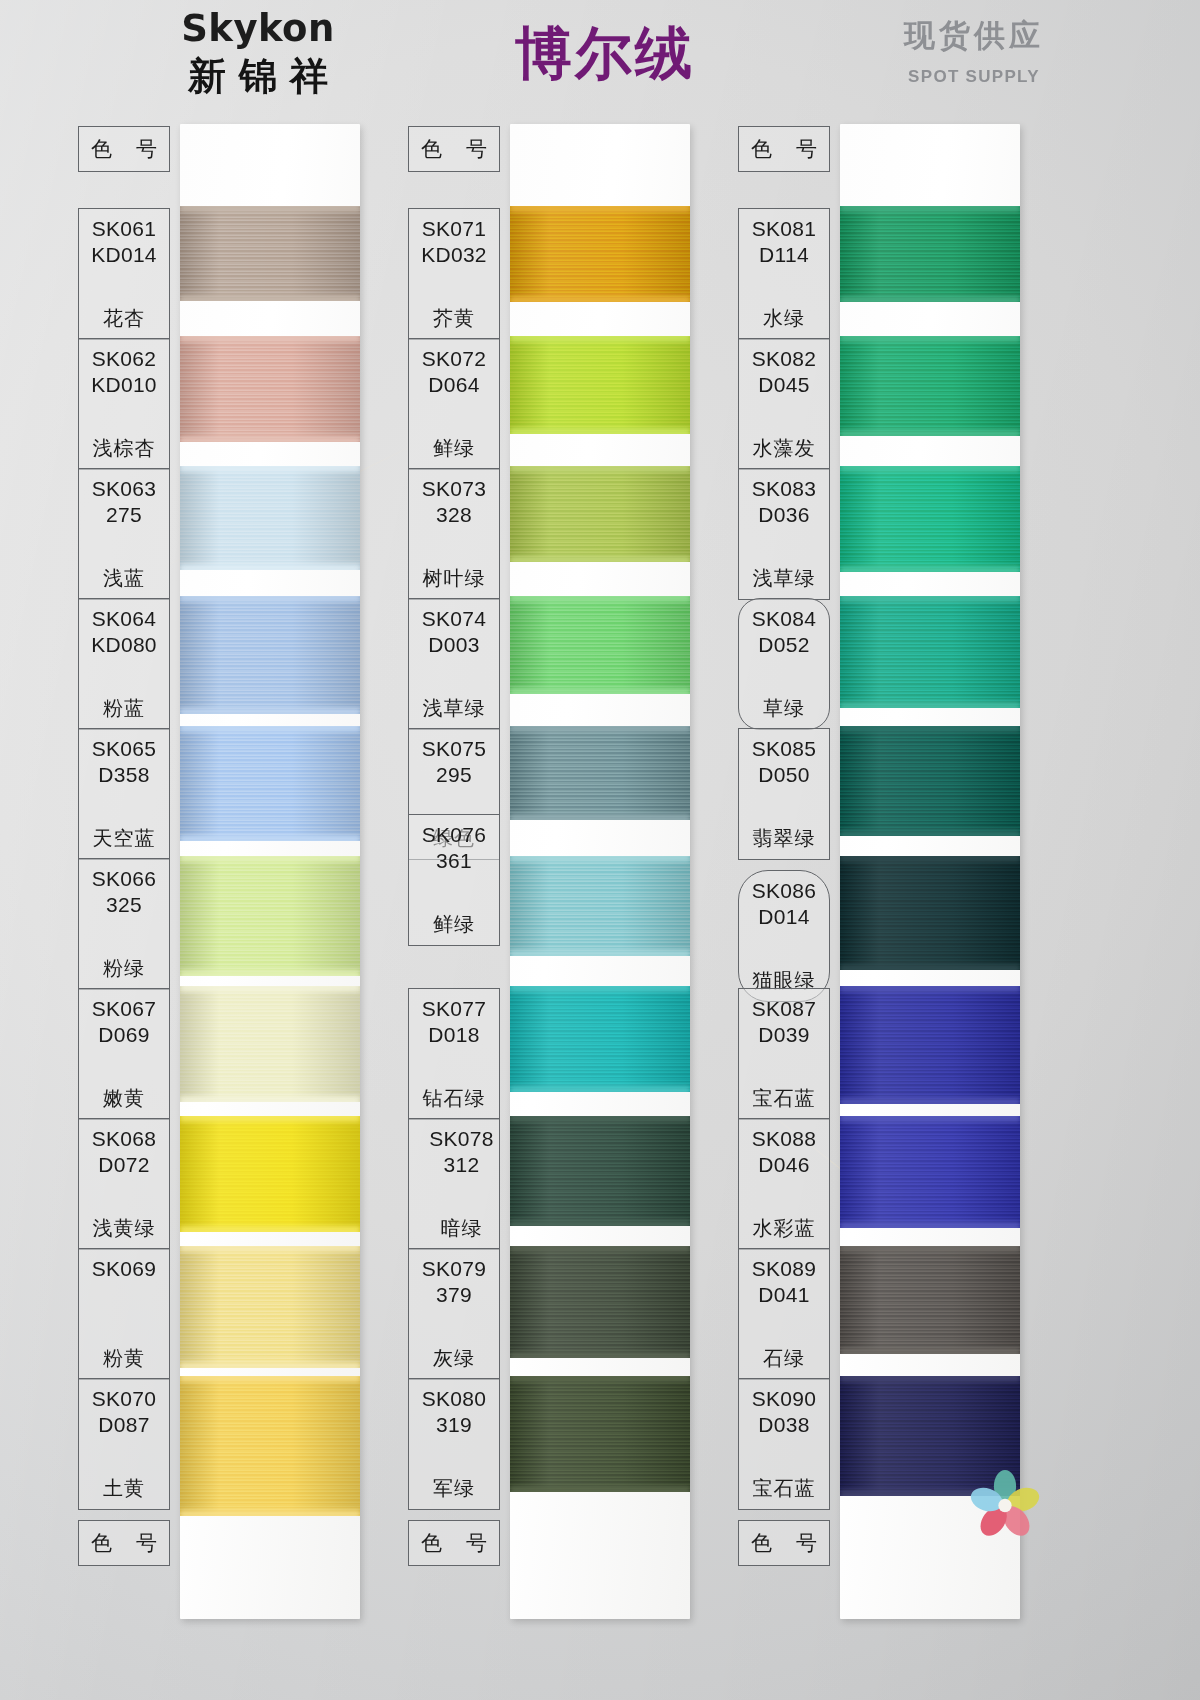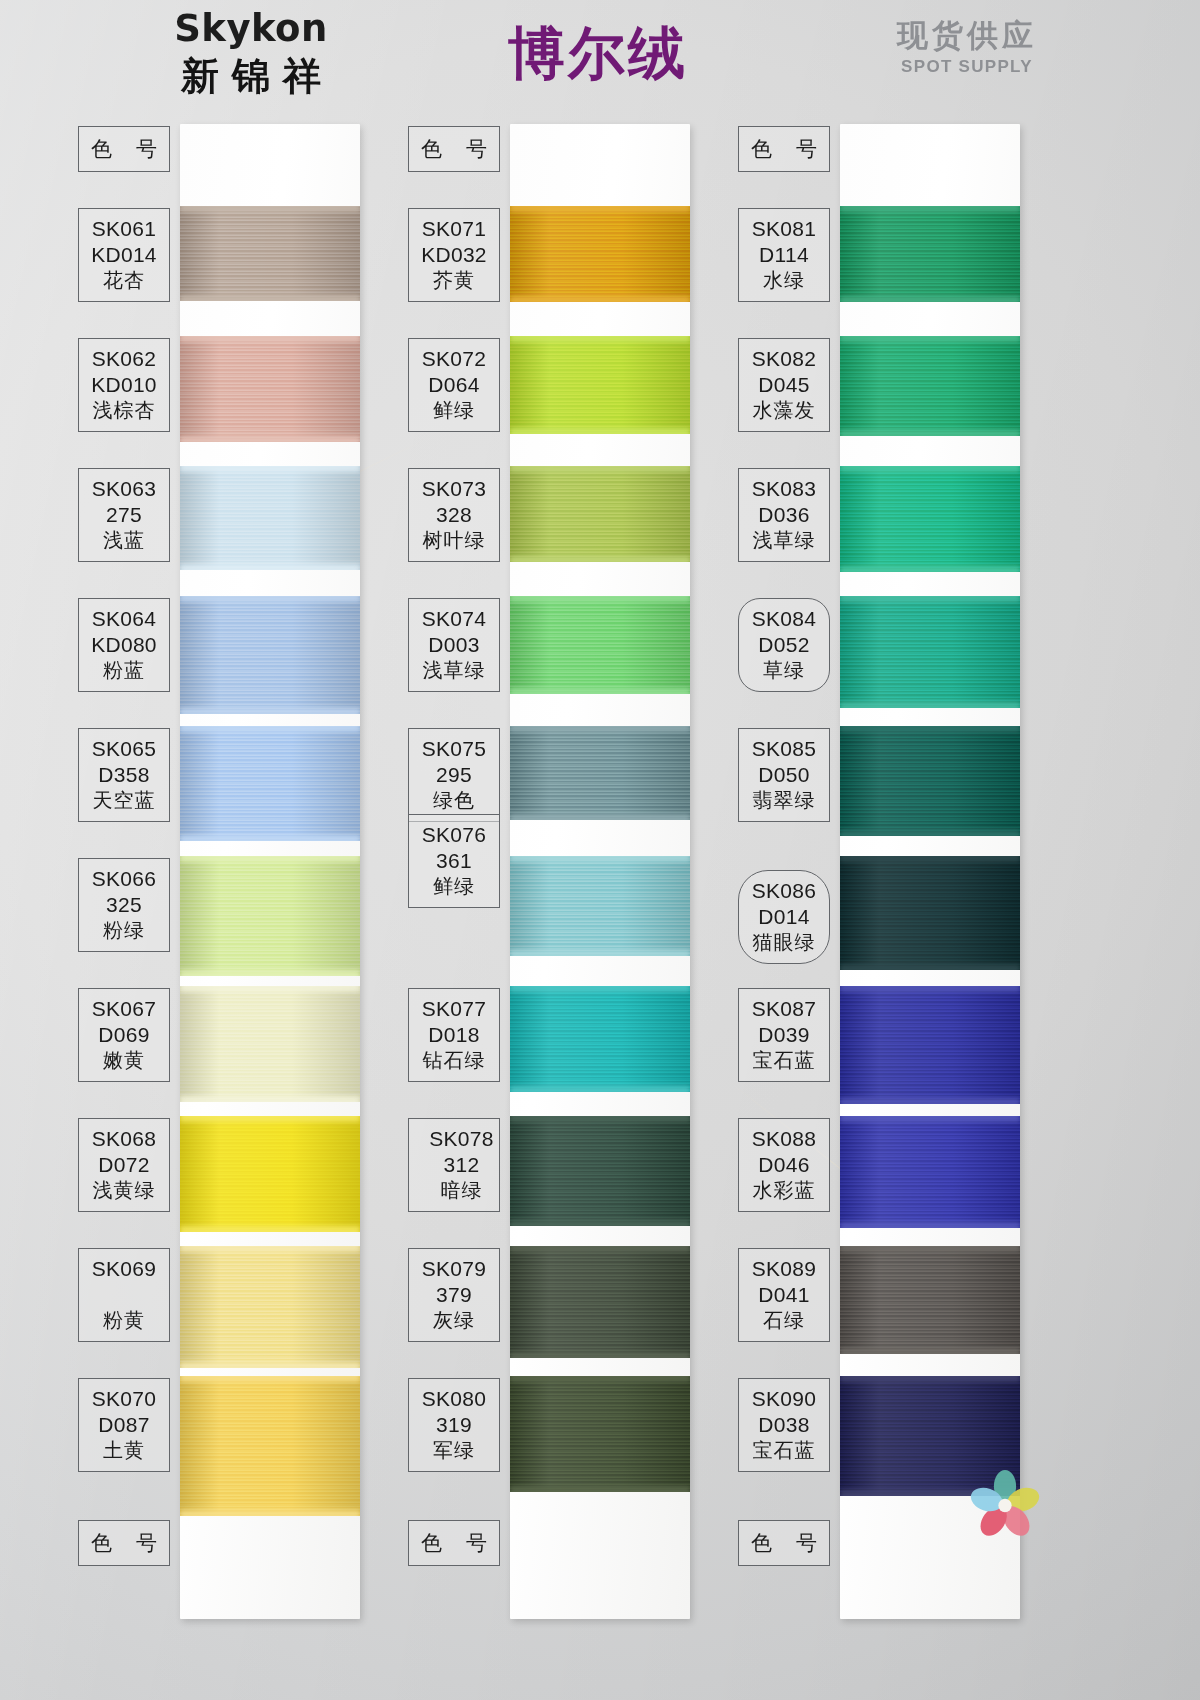--- a/index.html
+++ b/index.html
@@ -19,38 +19,38 @@
     background:linear-gradient(102deg, rgba(255,255,255,.30) 0%, rgba(255,255,255,0) 30%, rgba(0,0,0,.045) 78%, rgba(0,0,0,.08) 100%);
     pointer-events:none;
   }
   .scratch{
     position:absolute;pointer-events:none;opacity:.30;
     background:linear-gradient(90deg,rgba(255,255,255,0),rgba(255,235,190,.75),rgba(255,255,255,0));
     height:1px;
   }
 
   
-  .header{position:absolute;left:8px;top:0;width:1184px;height:118px;}
+  .header{position:absolute;left:15px;top:0;width:1184px;height:118px;}
   .brand{position:absolute;left:78px;top:10px;width:330px;text-align:center;}
   .brand .latin{
     font-family:"DejaVu Sans",sans-serif;
     font-size:37px;font-weight:700;letter-spacing:.5px;color:#1d1d1d;
     line-height:1.05;
   }
   .brand .cn{
     font-size:38px;font-weight:700;letter-spacing:13px;color:#141414;
     margin-top:7px;line-height:1.1;text-indent:13px;
   }
   .center-title{
     position:absolute;left:400px;top:16px;width:380px;text-align:center;
     font-size:57px;font-weight:700;letter-spacing:3px;color:#701a75;
   }
   .spot{position:absolute;right:60px;top:18px;width:330px;text-align:center;color:#8e9094;}
   .spot .cn{font-size:31px;font-weight:700;letter-spacing:4px;line-height:1.15;}
-  .spot .en{font-size:17px;font-weight:700;letter-spacing:1.3px;margin-top:3px;}
+  .spot .en{font-size:17px;font-weight:700;letter-spacing:1.3px;margin-top:13px;}
 
   
   .cols{position:absolute;left:0;top:118px;width:1200px;height:1582px;}
   .col{position:absolute;top:0;width:340px;}
   .col1{left:78px;}
   .col2{left:408px;}
   .col3{left:738px;}
 
   
   .card{
@@ -61,21 +61,21 @@
   }
 
   
   .lbl{
     position:absolute;left:0;top:0;width:92px;
     border:1.4px solid #63666a;background:rgba(233,233,233,.55);
     box-sizing:border-box;text-align:center;color:#1b1b1b;
     padding:7px 0 8px;
   }
   .lbl .l1,.lbl .l2{font-size:21px;line-height:1.22;letter-spacing:.3px;}
-  .lbl .l3{font-size:20px;line-height:1.3;letter-spacing:1px;}
+  .lbl .l3{font-size:20px;line-height:1.3;letter-spacing:1px;margin-top:38px;}
   .lbl .l2.blank{visibility:hidden;}
 
   
   .lbl.code-head{padding:9px 0 10px;}
   .lbl.code-head .t{font-size:21px;letter-spacing:9px;text-indent:9px;line-height:1.2;}
 
   
   .swatch{
     position:absolute;left:102px;width:180px;overflow:hidden;
   }

